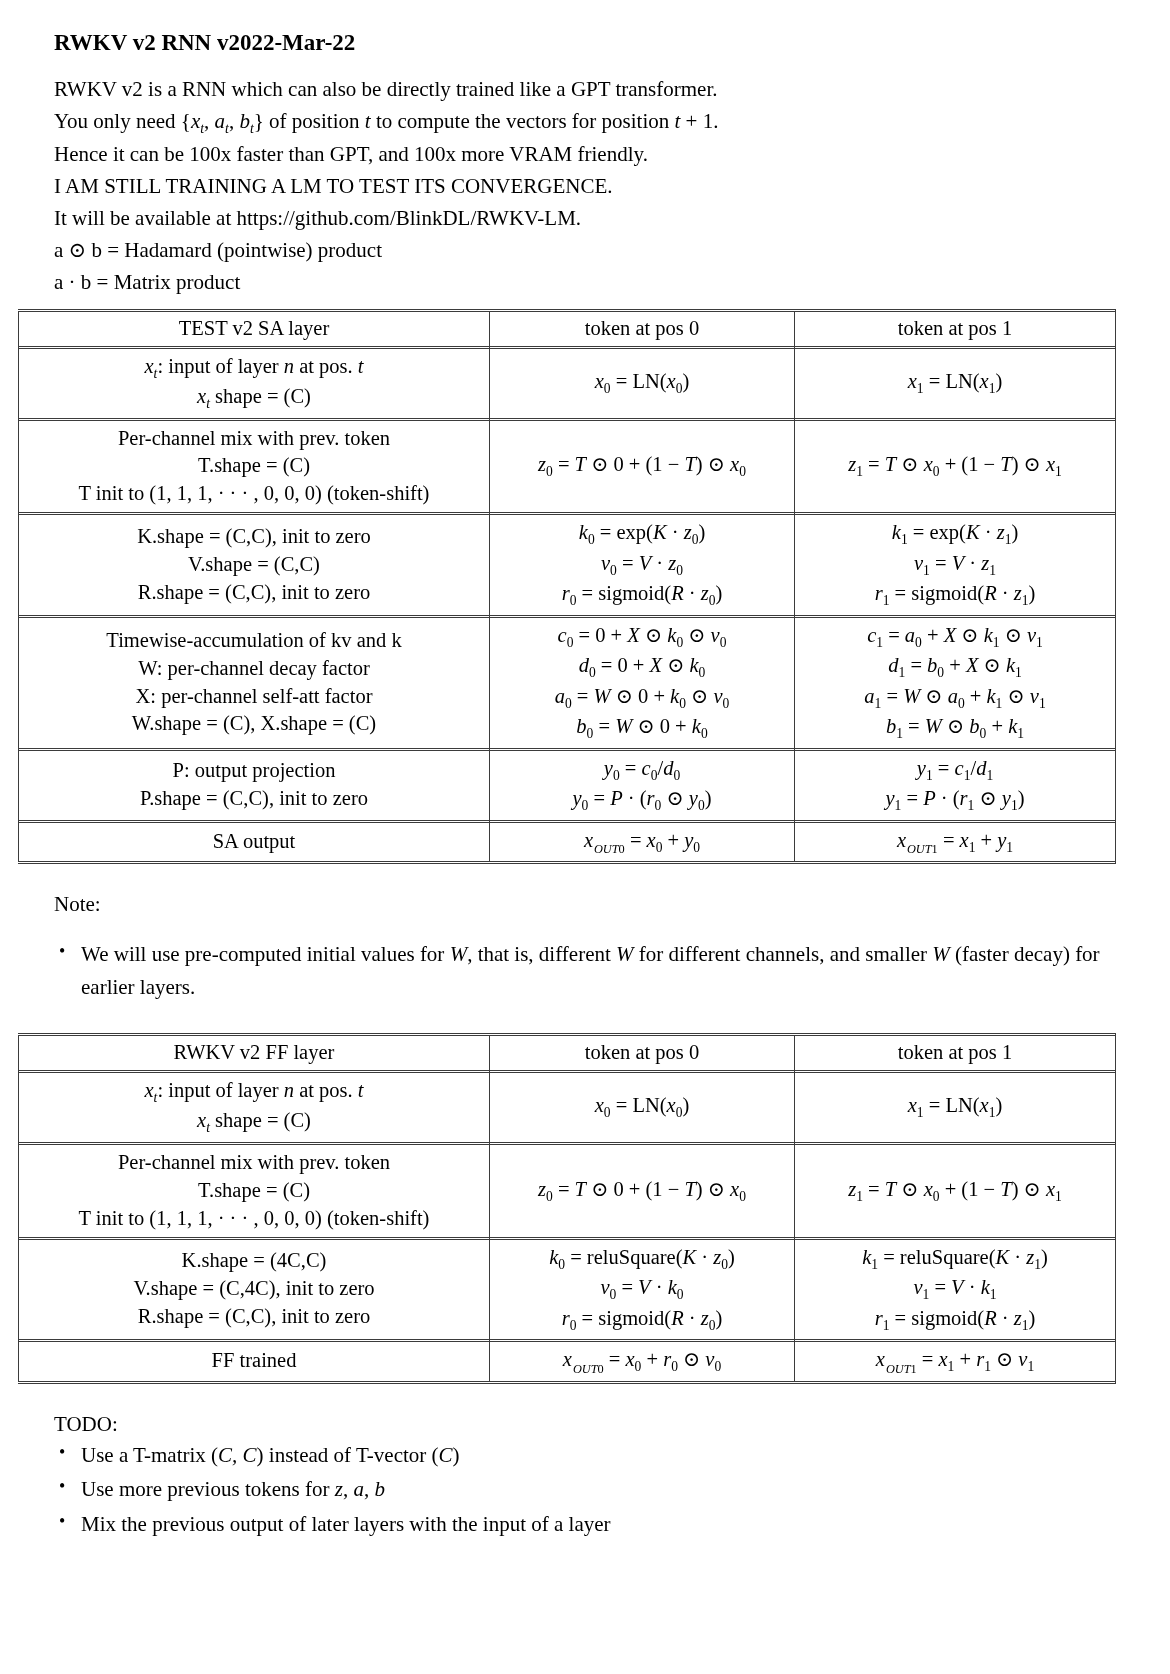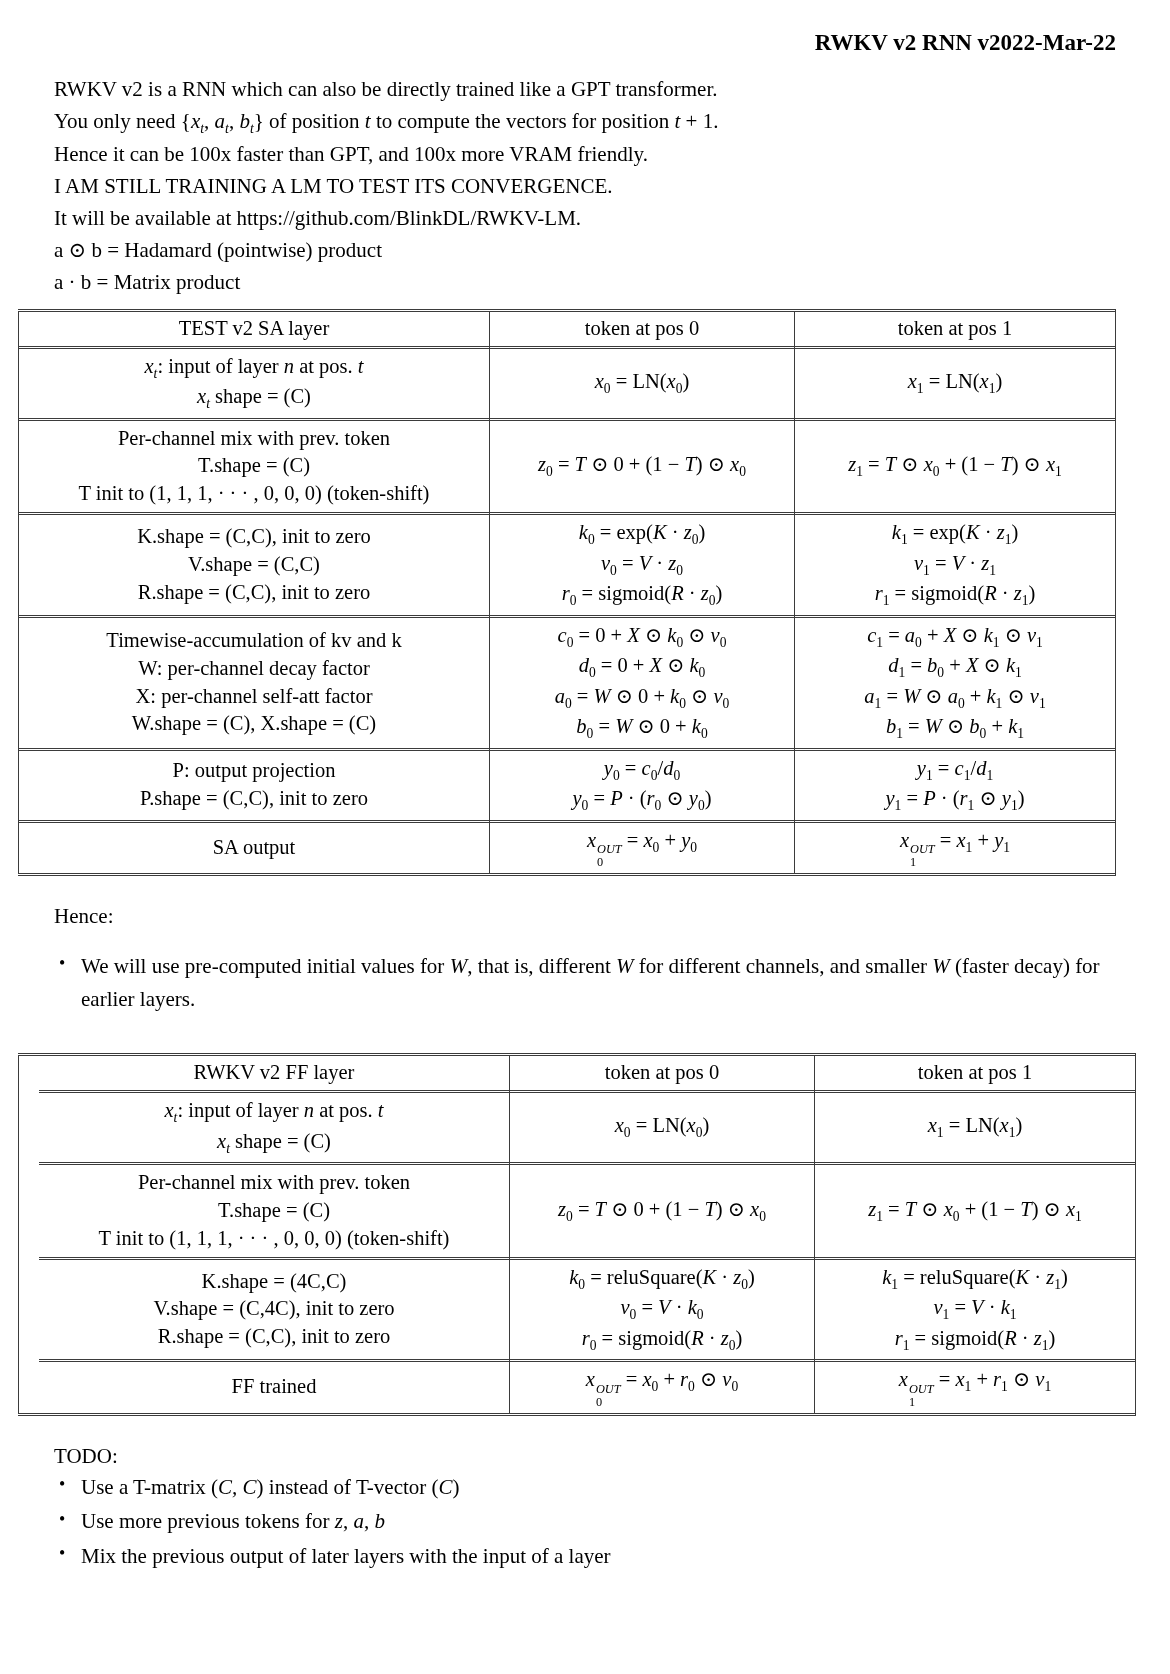--- a/index.html
+++ b/index.html
@@ -3,43 +3,43 @@
 <meta charset="utf-8">
 <title>RWKV v2 RNN notes</title>
 <style>
   html,body{margin:0;padding:0;}
   body{
     width:1170px;height:1674px;overflow:hidden;
     background:#ffffff;color:#000000;
     font-family:"Liberation Serif","DejaVu Serif",serif;
   }
   .page{box-sizing:border-box;width:1170px;padding:24px 54px 0;}
-  .title{font-size:23px;font-weight:700;text-align:right;margin:6px 0 0;}
+  .title{font-size:23px;font-weight:700;text-align:left;margin:6px 0 0;}
   .intro{margin-top:18px;font-size:21px;line-height:1.52;}
   .iline{white-space:nowrap;}
 
   
   .mtable{
     table-layout:fixed;width:1096px;margin:10px 0 0 -36px;
     border-spacing:0;font-size:20.5px;
     border-left:1.5px solid #3b3b3b;border-right:1.5px solid #3b3b3b;
     border-top:3px double #3b3b3b;border-bottom:3px double #3b3b3b;
   }
   .mtable th,.mtable td{
     font-weight:normal;text-align:center;vertical-align:middle;
     padding:4px 6px;line-height:1.36;overflow:hidden;
   }
   .mtable th{padding:3px 6px;}
   .mtable th + th,.mtable td + td{border-left:1.2px solid #3b3b3b;}
   .mtable tbody td{border-top:3px double #3b3b3b;}
-  .ff{margin-top:38px;padding-left:20px;}
+  .ff{margin-top:30px;}
 
   
   x-ss{
-    display:inline-flex;flex-direction:column;align-items:flex-start;
+    display:inline-flex;align-items:center;
     font-size:0.6em;line-height:1.05;vertical-align:-0.55em;margin-left:1px;
   }
   x-t,x-b{display:block;}
   sub{font-size:0.66em;}
 
   
   .sec-head{font-size:21px;margin-top:28px;}
   .blist{list-style:none;margin:0;padding:0;font-size:21px;}
   .blist li{position:relative;margin-top:21px;padding-left:27px;line-height:1.55;}
   .blist li::before{content:"•";position:absolute;left:5px;top:0.02em;font-size:0.85em;}
@@ -109,21 +109,21 @@
               <x-b>0</x-b>
             </x-ss> = <i>x</i><sub>0</sub> + <i>y</i><sub>0</sub></td>
         <td><i>x</i><x-ss>
               <x-t><i>OUT</i></x-t>
               <x-b>1</x-b>
             </x-ss> = <i>x</i><sub>1</sub> + <i>y</i><sub>1</sub></td>
       </tr>
     </tbody>
   </table>
 
-  <div class="sec-head">Hence:</div>
+  <div class="sec-head">Note:</div>
   <ul class="blist note-list">
     <li>We will use pre-computed initial values for <i>W</i>, that is, different <i>W</i> for different channels, and smaller <i>W</i> (faster decay) for earlier layers.</li>
   </ul>
 
   <table class="mtable ff">
     <colgroup>
         <col style="width:470px">
         <col style="width:305px">
         <col style="width:321px">
       </colgroup>

